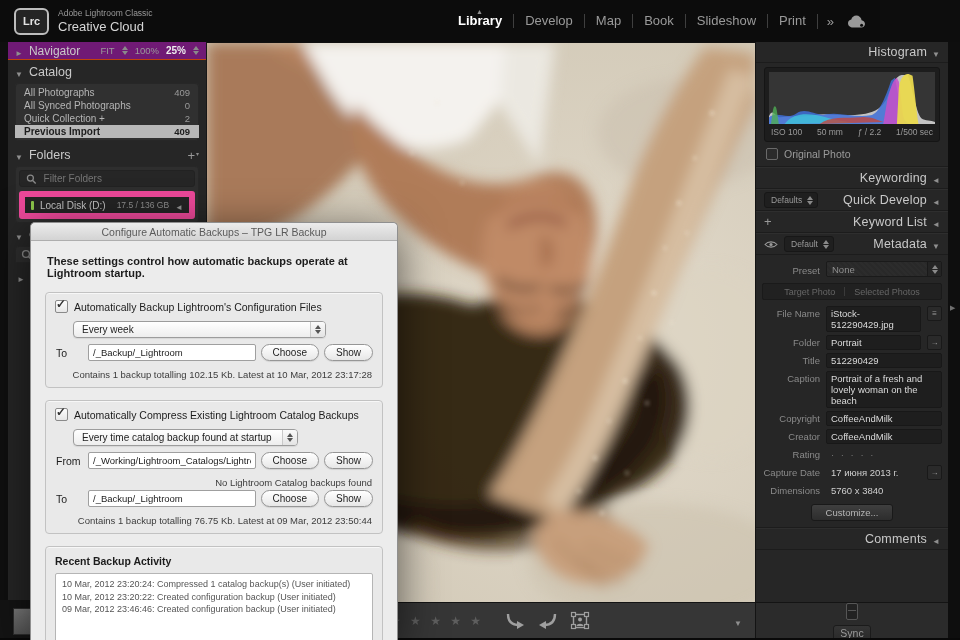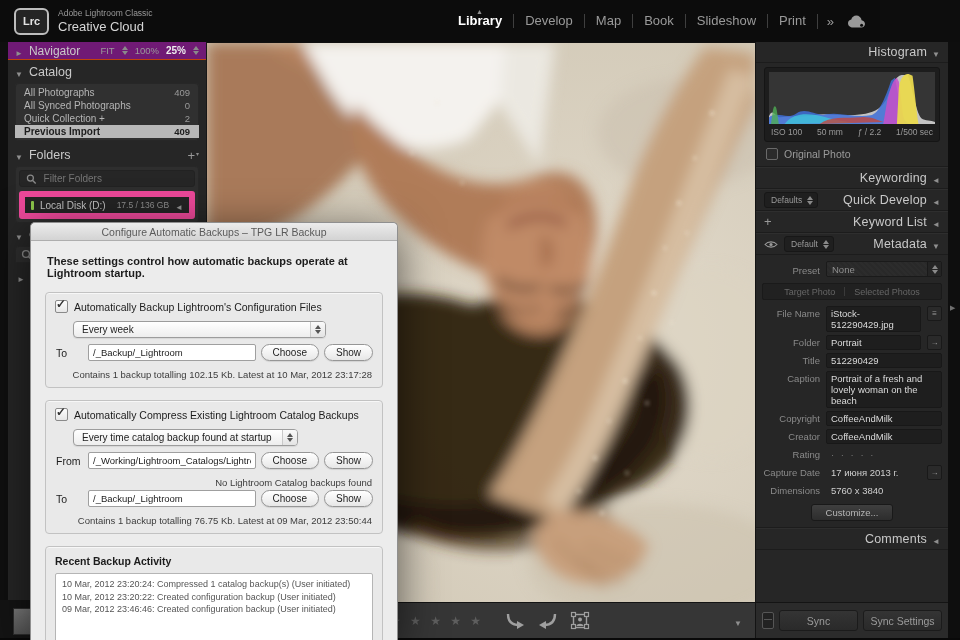--- a/index.html
+++ b/index.html
@@ -105,21 +105,21 @@
   .m-icon{flex:none;width:13px;height:13px;background:#2a2a2a;border:1px solid #191919;border-radius:2px;color:#9a9a9a;font-size:8px;display:grid;place-items:center;line-height:1;}
   .customize-row{display:flex;justify-content:center;margin:6px 0 2px;}
   .customize-btn{background:linear-gradient(#3f3f3f,#2d2d2d);border:1px solid #191919;border-radius:3px;color:#b5b5b5;font-size:9.5px;padding:2px 14px;}
   .rp-fill{flex:1;background:#262626;}
 
   
   .toolbar{position:absolute;left:207px;top:602px;width:548px;height:36px;background:#363636;border-top:1px solid #141414;display:flex;align-items:center;box-sizing:border-box;}
   .tb-stars{margin-left:183px;color:#5e5e5e;font-size:12px;letter-spacing:3px;white-space:nowrap;}
   .tb-group{display:flex;align-items:center;gap:11px;margin-left:20px;}
   .tb-dd{margin-left:auto;margin-right:13px;}
-  .sync-bar{position:absolute;left:755px;top:602px;width:193px;height:36px;background:#2b2b2b;border-top:1px solid #141414;border-left:1px solid #141414;display:flex;align-items:center;gap:5px;padding:0 6px;box-sizing:border-box;}
+  .sync-bar{position:absolute;left:755px;top:602px;width:193px;height:36px;background:#2b2b2b;border-top:1px solid #141414;border-left:1px solid #141414;display:flex;align-items:center;gap:5px;padding:0 6px;box-sizing:border-box;flex-direction:column;}
   .sync-toggle{width:10px;height:15px;border:1px solid #565656;border-radius:2px;background:#222;position:relative;flex:none;}
   .sync-toggle::after{content:"";position:absolute;left:1px;right:1px;top:6px;border-top:1px solid #565656;}
   .sync-btn{flex:1;height:21px;background:linear-gradient(#343434,#2a2a2a);border:1px solid #1b1b1b;border-radius:3px;color:#9b9b9b;font-size:10.5px;display:grid;place-items:center;}
   .bottom-strip{position:absolute;left:0;top:638px;width:960px;height:2px;background:#090909;}
 
   
   .dialog{position:absolute;left:30px;top:222px;width:368px;height:418px;background:#ececec;
     border:1px solid #8f8f8f;border-bottom:none;border-radius:5px 5px 0 0;
     box-shadow:0 10px 45px rgba(0,0,0,.6);z-index:50;box-sizing:border-box;}
   .dlg-title{height:17px;background:linear-gradient(#ececec,#d3d3d3);border-bottom:1px solid #aeaeae;

